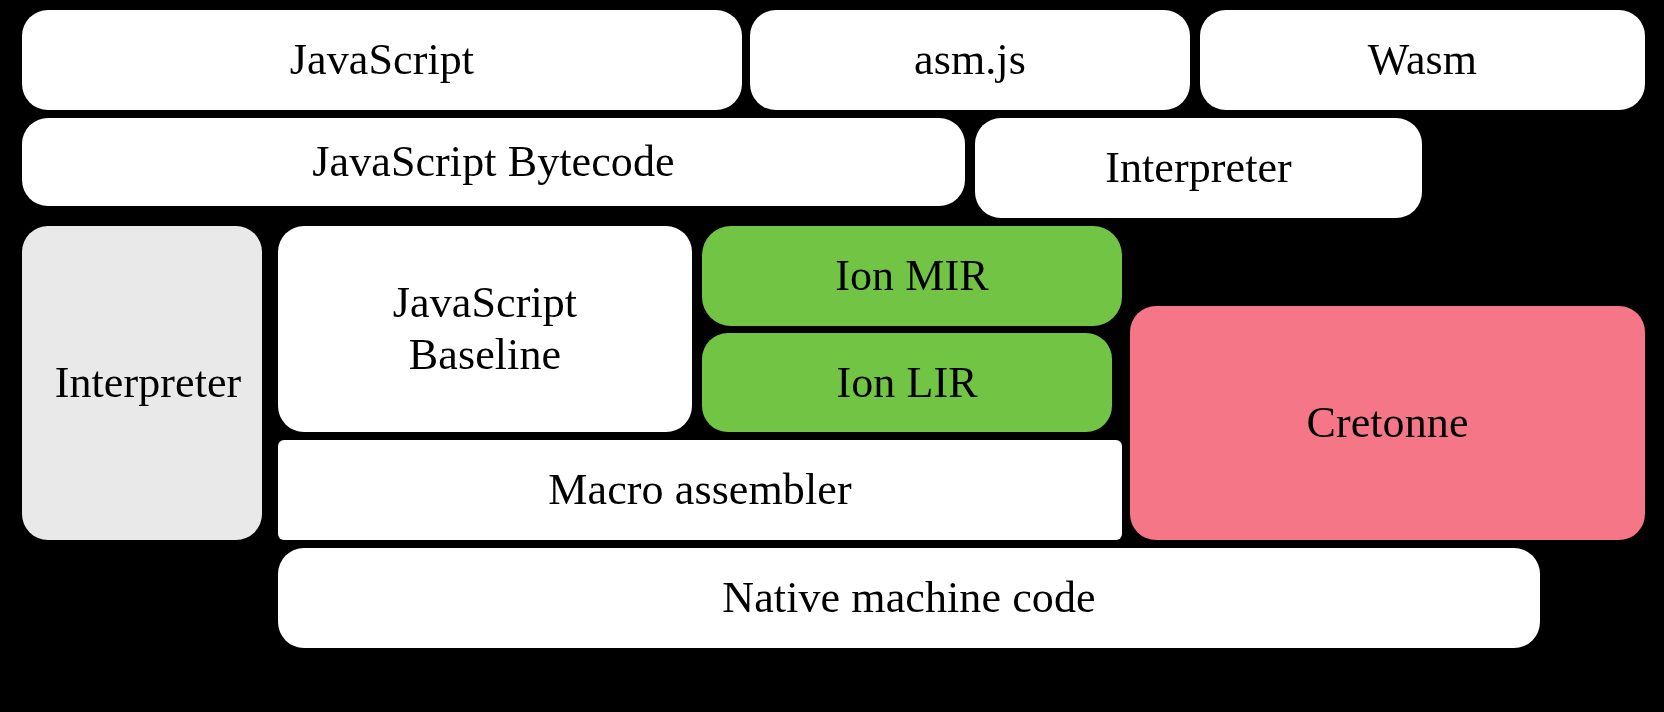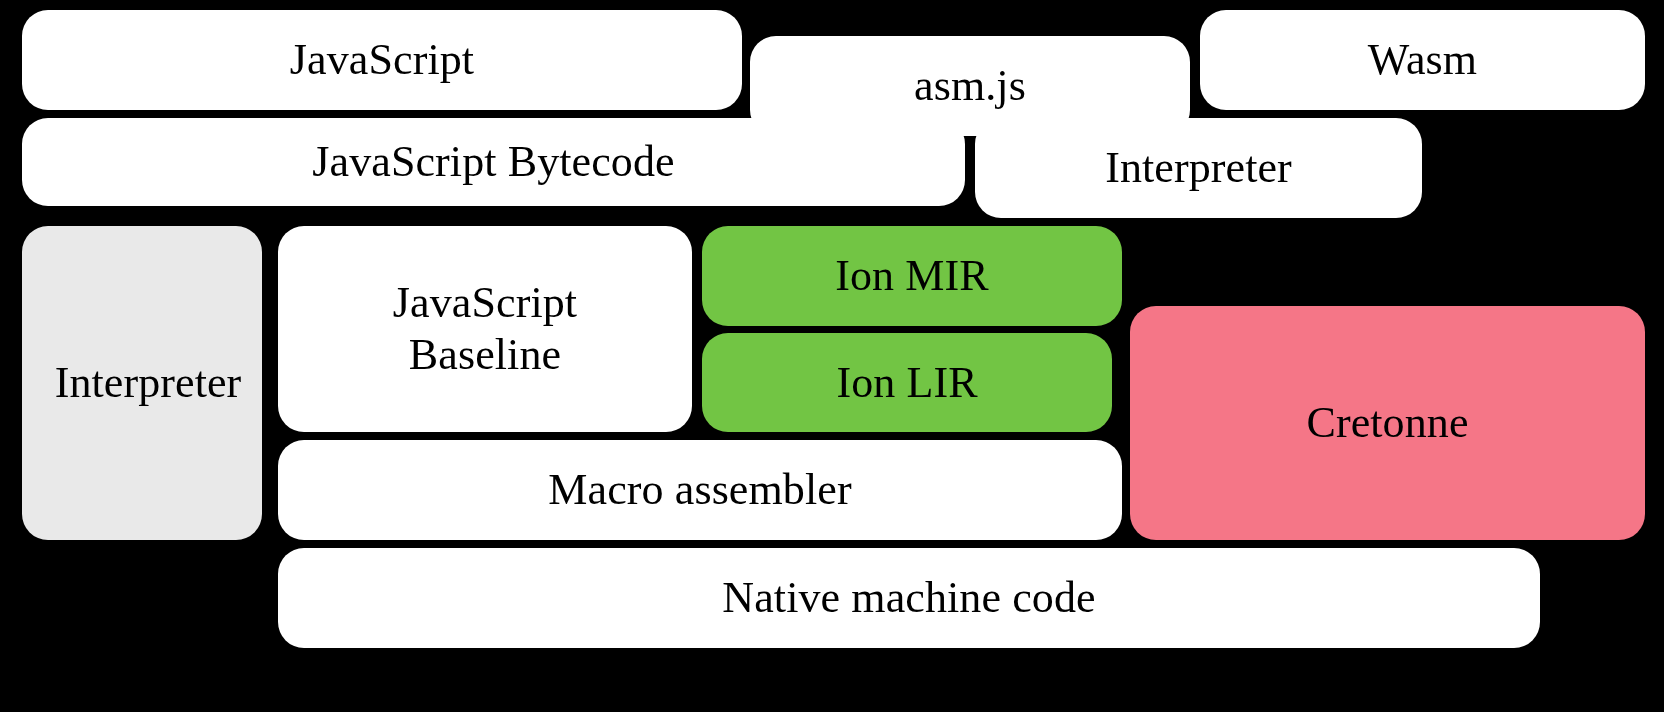--- a/index.html
+++ b/index.html
@@ -36,34 +36,34 @@
     white-space: pre-line;
     user-select: none;
   }
   .fill-white { background: #FFFFFF; }
   .fill-gray  { background: #E9E9E9; }
   .fill-green { background: #72C544; }
   .fill-pink  { background: #F57687; }
 
   
   #node-javascript        { left: 22px;   top: 10px;  width: 720px; height: 100px; }
-  #node-asmjs             { left: 750px;  top: 10px;  width: 440px; height: 100px; margin-top: 26px; }
+  #node-asmjs             { left: 750px;  top: 10px;  width: 440px; height: 100px; }
   #node-wasm             { left: 1200px; top: 10px;  width: 445px; height: 100px; padding-left: 10px; }
 
   
   #node-javascript-bytecode { left: 22px;  top: 118px; width: 943px; height: 88px; }
   #node-baldrmonkey         { left: 975px; top: 118px; width: 447px; height: 100px; }
 
   
   #node-interpreter       { left: 22px;   top: 226px; width: 240px; height: 314px; padding-left: 22px; }
   #node-javascript-baseline { left: 278px; top: 226px; width: 414px; height: 206px; }
-  #node-ion-mir           { left: 702px;  top: 226px; width: 420px; height: 100px; }
+  #node-ion-mir           { left: 702px;  top: 226px; width: 420px; height: 100px; border-radius: 29px; }
   #node-ion-lir           { left: 702px;  top: 333px; width: 410px; height: 99px; }
   #node-cretonne          { left: 1130px; top: 306px; width: 515px; height: 234px; }
-  #node-macro-assembler   { left: 278px;  top: 440px; width: 844px; height: 100px; }
+  #node-macro-assembler   { left: 278px;  top: 440px; width: 844px; height: 100px; border-radius: 6px; }
 
   
   #node-native-machine-code { left: 278px; top: 548px; width: 1262px; height: 100px; }
 </style>
 </head>
 <body>
 
 <div id="diagram">
 
   <div class="node fill-white" id="node-javascript">JavaScript</div>

